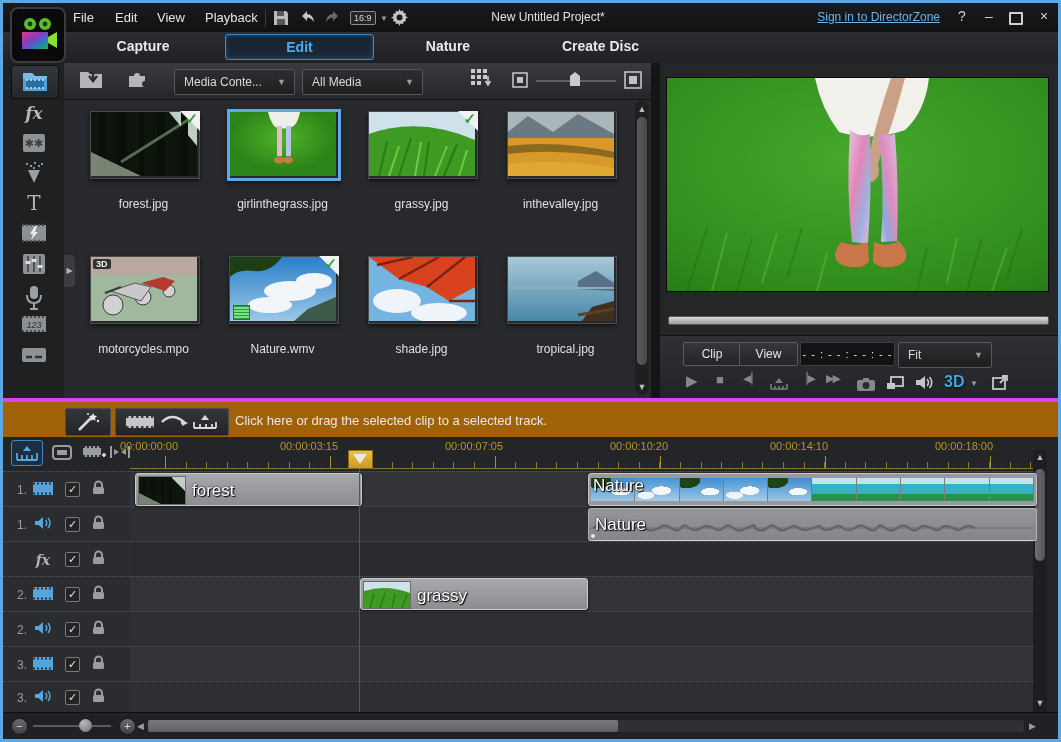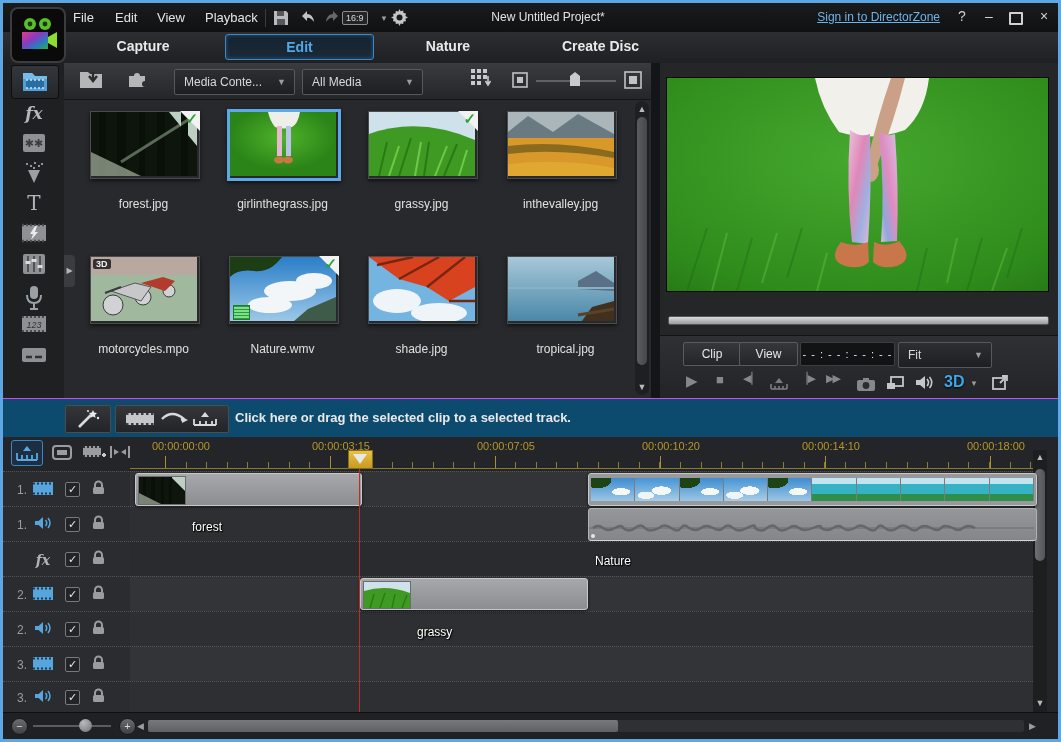--- a/index.html
+++ b/index.html
@@ -74,30 +74,30 @@
      border-top:1px solid #121314;}
   .pv-btn{top:6px;height:22px;background:linear-gradient(#35373a,#232527);border:1px solid #595b5e;
      border-radius:2px;color:#e6e6e6;font-size:12px;text-align:center;line-height:22px;}
   #pv-timecode{left:140px;top:6px;width:93px;height:22px;background:#121314;border:1px solid #3c3e40;
      border-radius:2px;color:#e8e8e8;font-size:11px;letter-spacing:1px;text-align:center;line-height:22px;}
   #pv-fit{left:238px;top:6px;width:83px;}
   .tr-icon{top:36px;color:#85888b;font-size:15px;}
   .tr-small{font-size:11px;}
   #pv-3d{color:#3fa6e8;font-weight:bold;font-size:16px;text-shadow:0 1px 2px #000;}
   
-  #funcbar{left:0;top:395px;right:0;height:39px;background:#0c4a6e;border-top:1px solid #d946ef;border-bottom:1px solid #000;font-weight:bold;}
+  #funcbar{left:0;top:395px;right:0;height:39px;background:#a16207;border-top:4px solid #d946ef;border-bottom:1px solid #000;}
   .fb-btn{top:6px;height:26px;background:linear-gradient(#34363a,#222427);border:1px solid #4a4d50;border-radius:2px;}
   #fb-hint{left:232px;top:11px;color:#e8e8e8;font-size:13px;}
   
   #timeline{left:0;top:434px;right:0;height:301px;background:#232528;}
   #tl-toolbar{left:0;top:0;width:127px;height:31px;background:#232528;}
   .tlv-btn{top:3px;width:30px;height:24px;border-radius:3px;text-align:center;}
   .tlv-active{border:1px solid #3f87c0;background:#1c2f42;}
   #tl-ruler{left:127px;top:0;width:903px;height:31px;background:#232528;border-bottom:1px solid #8a7a2a;}
-  .ruler-label{position:absolute;top:3px;width:90px;text-align:right;color:#b3972f;font-size:11px;}
+  .ruler-label{position:absolute;top:3px;width:90px;text-align:left;color:#b3972f;font-size:11px;}
   #ruler-ticks{position:absolute;left:0;bottom:0;width:100%;height:12px;
      background-image:repeating-linear-gradient(90deg,#8d7c2b 0 1px,transparent 1px 20.6px);
      background-position:35px 6px;background-size:100% 6px;background-repeat:no-repeat;}
   #ruler-ticks:after{content:"";position:absolute;inset:0;
      background-image:repeating-linear-gradient(90deg,#a8922e 0 1px,transparent 1px 165px);
      background-position:35px 0;}
   #playhead-marker{left:345px;top:13px;width:23px;height:17px;background:linear-gradient(#e8c048,#c89a20);
      border:1px solid #8a6d10;z-index:30;}
   #playhead-marker .tri{position:absolute;left:4px;top:3px;width:0;height:0;
      border-left:7px solid transparent;border-right:7px solid transparent;border-top:10px solid #e8e8e8;}
@@ -111,21 +111,21 @@
   .hdr-num{width:24px;text-align:right;color:#9a9da0;font-size:12px;}
   .hdr-icon{width:24px;margin-left:4px;text-align:center;}
   .hdr-fx{width:24px;margin-left:4px;text-align:center;font-family:"DejaVu Serif",serif;
      font-style:italic;font-weight:bold;color:#b0b3b6;font-size:14px;}
   .chkbox{width:13px;height:13px;background:#222426;border:1px solid #77797c;border-radius:2px;
      margin-left:10px;color:#e8e8e8;font-size:11px;line-height:12px;text-align:center;}
   .lock{margin-left:12px;}
   
   .clip{position:absolute;background:linear-gradient(#a6a8ab,#8b8d90);border:1px solid #c6c8ca;
      border-radius:3px;box-shadow:0 1px 3px rgba(0,0,0,.7);z-index:10;}
-  .clip-label{position:absolute;color:#fff;font-size:12px;text-shadow:1px 1px 1px #000,0 0 2px #000;margin-top:39px;}
+  .clip-label{position:absolute;color:#fff;font-size:17px;text-shadow:1px 1px 1px #000,0 0 2px #000;}
   .cthumb{position:absolute;left:2px;top:2px;width:46px;height:27px;overflow:hidden;border:1px solid #6a6c6e;}
   #clip-nature-v{background:#97999c;}
   #clip-nature-v .strip{position:absolute;left:2px;top:4px;right:2px;bottom:4px;display:flex;}
   .cell{flex:1;border-right:1px solid #7a7c7e;}
   .cell-sky{background:
      radial-gradient(ellipse 16px 7px at 60% 55%,#f4f8fa 60%,transparent 61%),
      radial-gradient(ellipse 14px 6px at 25% 75%,#eef4f8 60%,transparent 61%),
      linear-gradient(#4694d4,#a8cde8);}
   .cell-sky1{background:
      radial-gradient(ellipse 14px 8px at 15% 10%,#1e4416 98%,transparent 99%),
@@ -169,21 +169,21 @@
     <div class="abs tb-icon" style="left:292px">
       <svg width="18" height="16" viewBox="0 0 18 16" style="margin-top:7px">
           <path d="M4 6 L9 1 L9 4 Q15 4 16 12 Q12 7 9 8 L9 11 Z" fill="#c0c2c4"></path>
         </svg>
     </div>
     <div class="abs tb-icon" style="left:318px">
       <svg width="18" height="16" viewBox="0 0 18 16" style="margin-top:7px;transform:scaleX(-1)">
           <path d="M4 6 L9 1 L9 4 Q15 4 16 12 Q12 7 9 8 L9 11 Z" fill="#66686b"></path>
         </svg>
     </div>
-    <div class="abs aspect-badge" style="left:339px">16:9</div>
+    <div class="abs aspect-badge" style="left:347px">16:9</div>
     <div class="abs caret" style="left:377px;top:11px">▼</div>
     <div class="abs tb-icon" style="left:384px">
       <svg width="17" height="17" viewBox="0 0 17 17" style="margin-top:6px">
           <path fill="#c4c6c8" d="M8.5 0l1.2 2.2 2.5-.6.3 2.5 2.5.3-.6 2.5L17 8.5l-2.6 1.2.6 2.5-2.5.3-.3 2.5-2.5-.6L8.5 17l-1.2-2.6-2.5.6-.3-2.5-2.5-.3.6-2.5L0 8.5l2.6-1.2-.6-2.5 2.5-.3.3-2.5 2.5.6z"></path>
           <circle cx="8.5" cy="8.5" r="3" fill="#1a1b1d"></circle>
         </svg>
     </div>
     <div class="abs" id="win-title">New Untitled Project*</div>
     <a class="abs" id="signin">Sign in to DirectorZone</a>
     <div class="abs winctl" style="left:949px">?</div>

